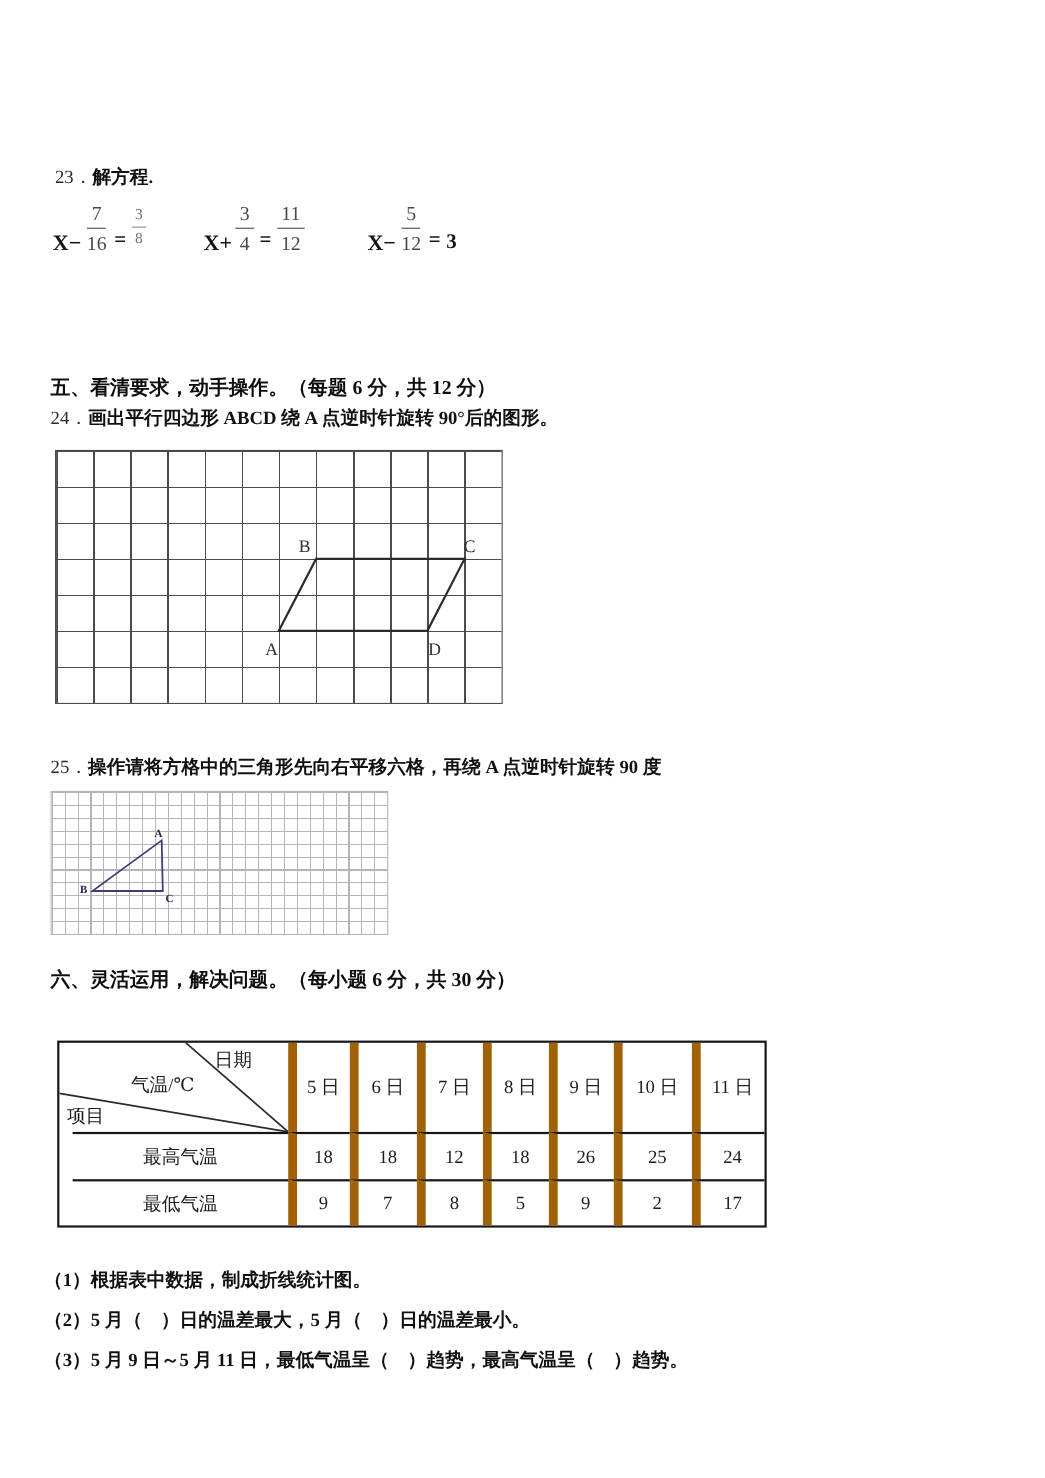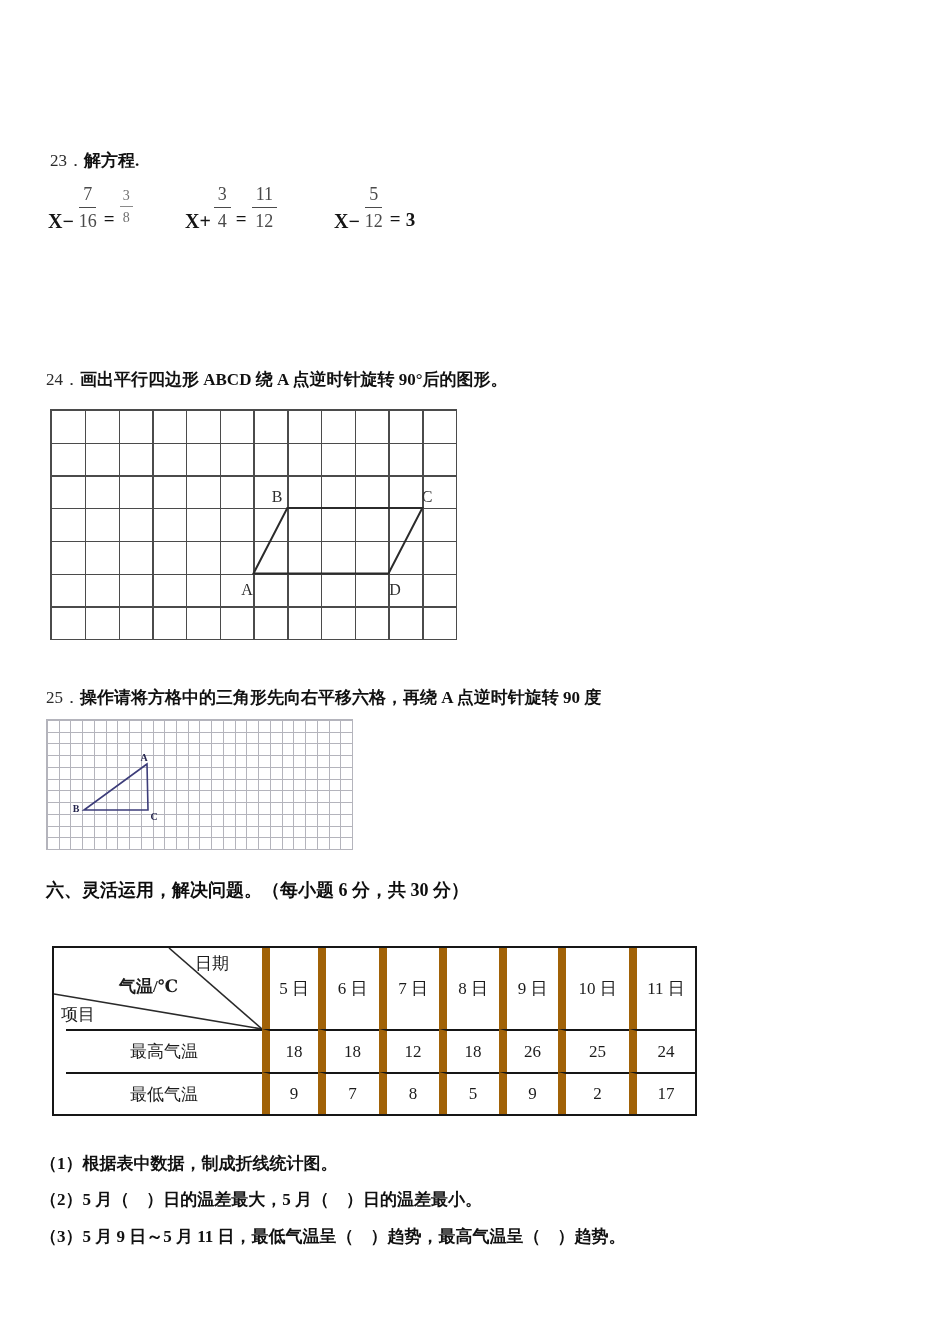--- a/index.html
+++ b/index.html
@@ -50,21 +50,21 @@
   .tcell{
     border-left:8px solid #a16207;border-top:2px solid #161616;
     display:flex;align-items:center;justify-content:center;
     font-size:17px;color:#1c1c1c;overflow:hidden;
   }
   .tcell.nol{border-left:none;}
   .tcell.not{border-top:none;}
   .corner{position:relative;display:block;}
   .corner span{position:absolute;font-size:17px;color:#1c1c1c;white-space:nowrap;}
   .corner .c-top{left:141px;top:4px;}
-  .corner .c-mid{left:65px;top:27px;font-weight:bold;}
+  .corner .c-mid{left:65px;top:27px;}
   .corner .c-bot{left:7px;top:55px;}
   .rowlabel{font-size:17px;margin-left:12px;}
   .subq{font-size:17px;font-weight:700;color:#111;white-space:nowrap;}
 </style>
 </head>
 <body>
 
 <div class="page">
 
   <div class="abs qline" style="left:50px;top:150px;">
@@ -100,20 +100,21 @@
   <div class="equation" style="left:334px;top:183px;">
     <span class="eq-op">X−</span>
     <span class="frac">
       <span class="frac-num">5</span>
       <span class="frac-den">12</span>
     </span>
     <span class="eq-sign">=</span>
     <span class="eq-rhs">3</span>
   </div>
 
+  <div class="abs sec-heading" style="left:46px;top:340px;">五、看清要求，动手操作。（每题 6 分，共 12 分）</div>
 
   <div class="abs qline" style="left:46px;top:369px;">
     <span class="qnum">24．</span><span class="qtext">画出平行四边形 ABCD 绕 A 点逆时针旋转 90°后的图形。</span>
   </div>
 
   <div class="abs grid24">
     <svg class="overlay" viewBox="0 0 405 229">
       <polygon points="202.5,163.5 236.3,98.1 371.3,98.1 337.5,163.5" fill="none" stroke="#2b2b2b" stroke-width="2"></polygon>
       <text class="vlabel" x="226" y="92" text-anchor="middle">B</text>
       <text class="vlabel" x="376" y="92" text-anchor="middle">C</text>

